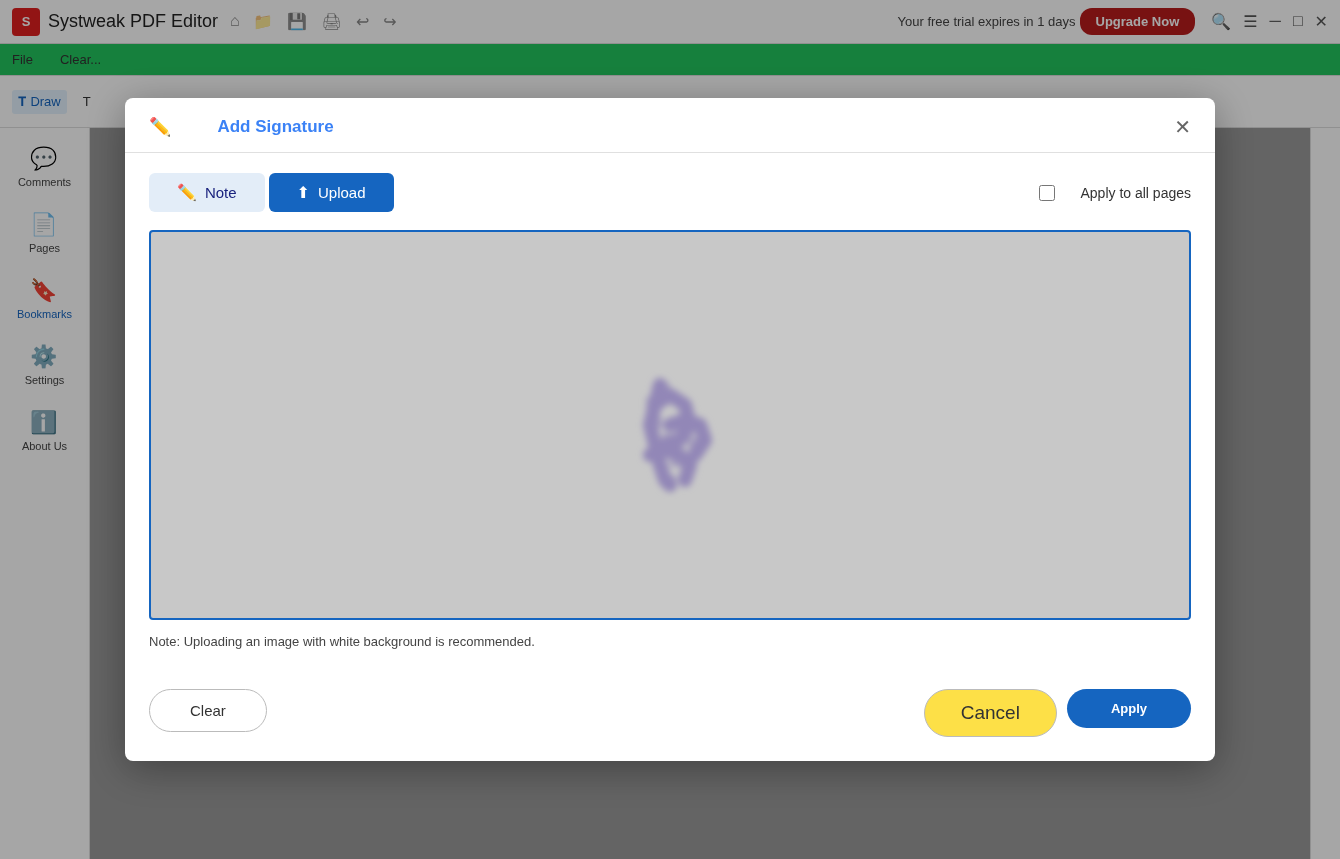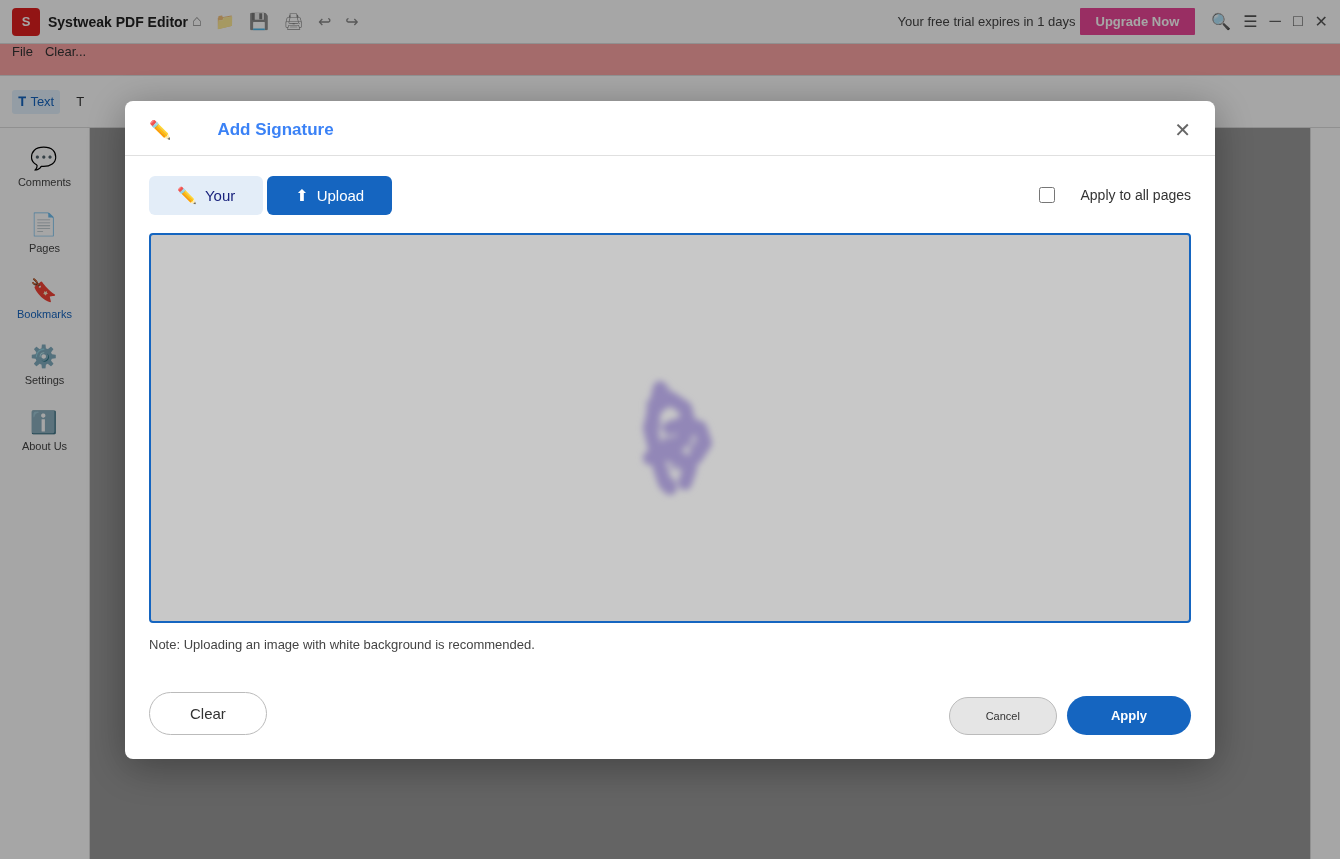--- a/index.html
+++ b/index.html
@@ -38,69 +38,69 @@
       border-radius: 4px;
       display: flex;
       align-items: center;
       justify-content: center;
       color: white;
       font-weight: bold;
       font-size: 13px;
       margin-right: 8px;
     }
     .title-bar-appname {
-      font-size: 14px;
-      font-weight: 700;
+      font-size: 18px;
+      font-weight: 400;
       color: #222;
-      margin-right: 4px;
+      margin-right: 12px;
     }
     .title-bar-icons {
       display: flex;
       gap: 14px;
       color: #555;
       font-size: 16px;
     }
     .title-bar-icons span {
       cursor: pointer;
       opacity: 0.7;
     }
     .title-bar-spacer { flex: 1; }
     .trial-text {
       font-size: 13px;
       color: #444;
       margin-right: 4px;
     }
     .upgrade-btn {
-      background: #ec4899;
+      background: #b91c1c;
       color: white;
       border: none;
-      border-radius: 1px;
+      border-radius: 12px;
       padding: 6px 16px;
       font-size: 13px;
       font-weight: 600;
       cursor: pointer;
       text-align: right;
     }
     .title-bar-controls {
       display: flex;
       gap: 12px;
       margin-left: 16px;
       color: #555;
       font-size: 16px;
     }
 
     
     .menu-bar {
       height: 32px;
-      background: #fca5a5;
-      display: flex;
-      align-items: flex-start;
+      background: #22c55e;
+      display: flex;
+      align-items: center;
       padding: 0 12px;
       border-bottom: 1px solid #ddd;
-      gap: 12px;
+      gap: 27px;
     }
     .menu-item {
       font-size: 13px;
       color: #333;
       cursor: pointer;
     }
 
     
     .toolbar {
       height: 52px;
@@ -316,41 +316,41 @@
 
     .note-text {
       font-size: 13px;
       color: #444;
       margin-bottom: 4px;
     }
 
     
     .dialog-footer {
       display: flex;
-      align-items: flex-end;
+      align-items: flex-start;
       padding: 16px 24px 24px 24px;
       gap: 10px;
     }
     .btn-clear {
       border: 1.5px solid #bbb;
       background: #fff;
       border-radius: 50px;
       padding: 12px 40px;
       font-size: 15px;
       color: #333;
       cursor: pointer;
       font-weight: 400;
     }
     .footer-spacer { flex: 1; }
     .btn-cancel {
       border: 1.5px solid #bbb;
-      background: #e5e5e5;
+      background: #fde047;
       border-radius: 50px;
       padding: 12px 36px;
-      font-size: 11px;
+      font-size: 19px;
       color: #333;
       cursor: pointer;
     }
     .btn-apply {
       background: #1565c0;
       color: #fff;
       border: none;
       border-radius: 50px;
       padding: 12px 44px;
       font-size: 13px;
@@ -389,21 +389,21 @@
   </div>
 
   <div class="menu-bar">
     <span class="menu-item">File</span>
     <span class="menu-item">Clear...</span>
   </div>
 
   <div class="toolbar">
     <div class="toolbar-btn active">
       <span>𝐓</span>
-      <span>Text</span>
+      <span>Draw</span>
     </div>
     <div class="toolbar-btn">
       <span>T</span>
     </div>
   </div>
 
   <div class="main-area">
 
     <div class="sidebar">
       <div class="sidebar-item">
@@ -442,21 +442,21 @@
         <span class="dialog-header-icon">✏️</span>
         <span class="dialog-title">Add Signature</span>
         <button class="dialog-close">✕</button>
       </div>
 
       <div class="dialog-body">
 
         <div class="tab-row">
           <button class="tab-btn">
             <span class="tab-btn-icon">✏️</span>
-            <span>Your</span>
+            <span>Note</span>
           </button>
           <button class="tab-btn active">
             <span class="tab-btn-icon">⬆</span>
             <span>Upload</span>
           </button>
           <div class="apply-all-pages">
             <input type="checkbox" style="">
             <span>Apply to all pages</span>
           </div>
         </div>

